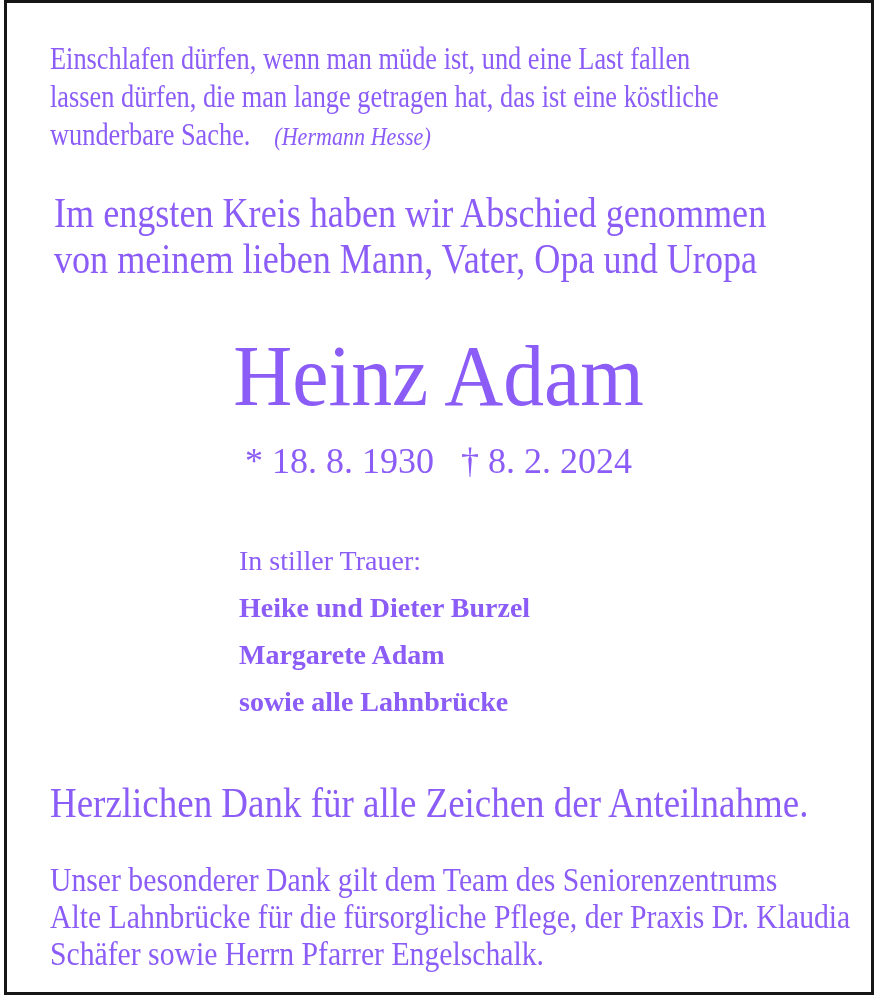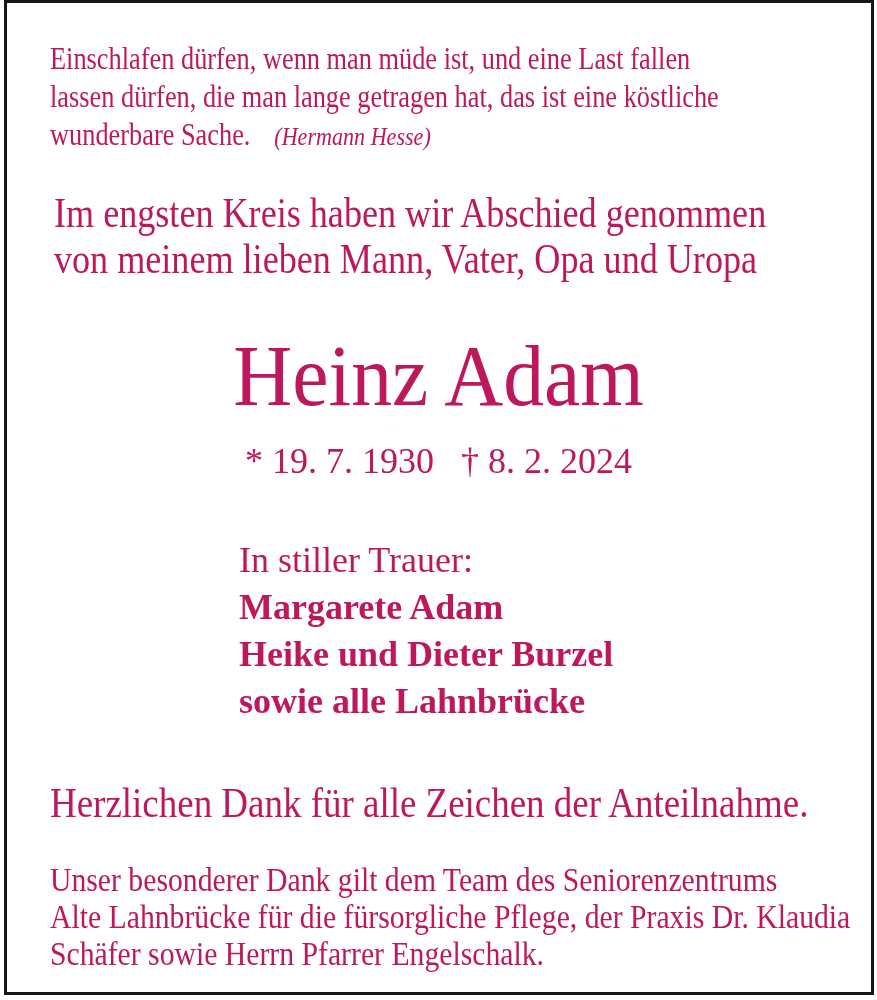--- a/index.html
+++ b/index.html
@@ -9,21 +9,21 @@
     height: 1000px;
     background: #ffffff;
     overflow: hidden;
   }
   .page {
     position: relative;
     width: 877px;
     height: 1000px;
     background: #ffffff;
     font-family: "Liberation Serif", "DejaVu Serif", serif;
-    color: #be185d;
+    color: #8b5cf6;
   }
   .frame {
     position: absolute;
     top: 0;
     left: 4px;
     right: 3px;
     bottom: 5px;
     border: 3px solid #161616;
     pointer-events: none;
   }
@@ -70,21 +70,21 @@
     font-size: 36px;
     line-height: 40px;
     display: flex;
     justify-content: center;
     gap: 27px;
   }
 
   .mourners {
     left: 239px;
     top: 537px;
-    font-size: 36px;
+    font-size: 28px;
     line-height: 47px;
   }
   .mourners .name { font-weight: bold; }
 
   .thanks {
     left: 50px;
     top: 778px;
     font-size: 42px;
     line-height: 50px;
     transform: scaleX(0.88);
@@ -115,28 +115,28 @@
   </div>
 
   <div class="block intro">
     <div>Im engsten Kreis haben wir Abschied genommen</div>
     <div>von meinem lieben Mann, Vater, Opa und Uropa</div>
   </div>
 
   <div class="block deceased-name">Heinz Adam</div>
 
   <div class="block dates">
-    <span>* 19. 7. 1930</span>
+    <span>* 18. 8. 1930</span>
     <span>† 8. 2. 2024</span>
   </div>
 
   <div class="block mourners">
     <div>In stiller Trauer:</div>
+    <div class="name">Heike und Dieter Burzel</div>
     <div class="name">Margarete Adam</div>
-    <div class="name">Heike und Dieter Burzel</div>
     <div class="name">sowie alle Lahnbrücke</div>
   </div>
 
   <div class="block thanks">Herzlichen Dank für alle Zeichen der Anteilnahme.</div>
 
   <div class="block special-thanks">
     <div>Unser besonderer Dank gilt dem Team des Seniorenzentrums</div>
     <div>Alte Lahnbrücke für die fürsorgliche Pflege, der Praxis Dr. Klaudia</div>
     <div>Schäfer sowie Herrn Pfarrer Engelschalk.</div>
   </div>

